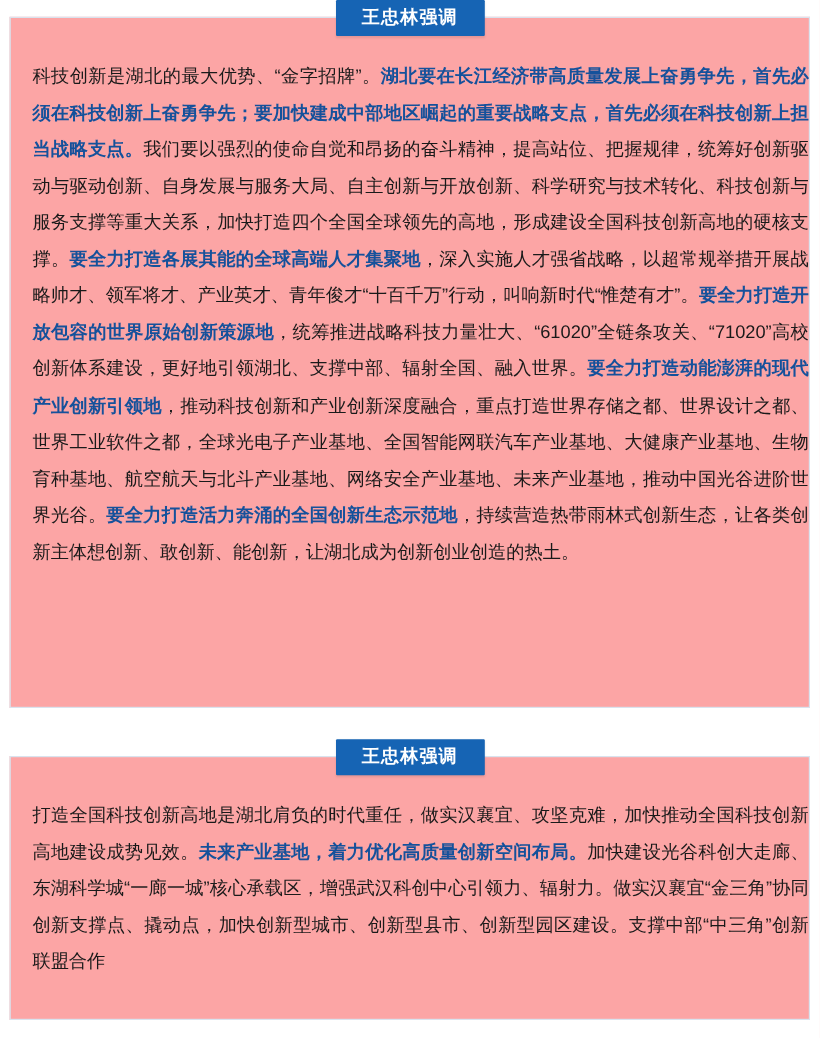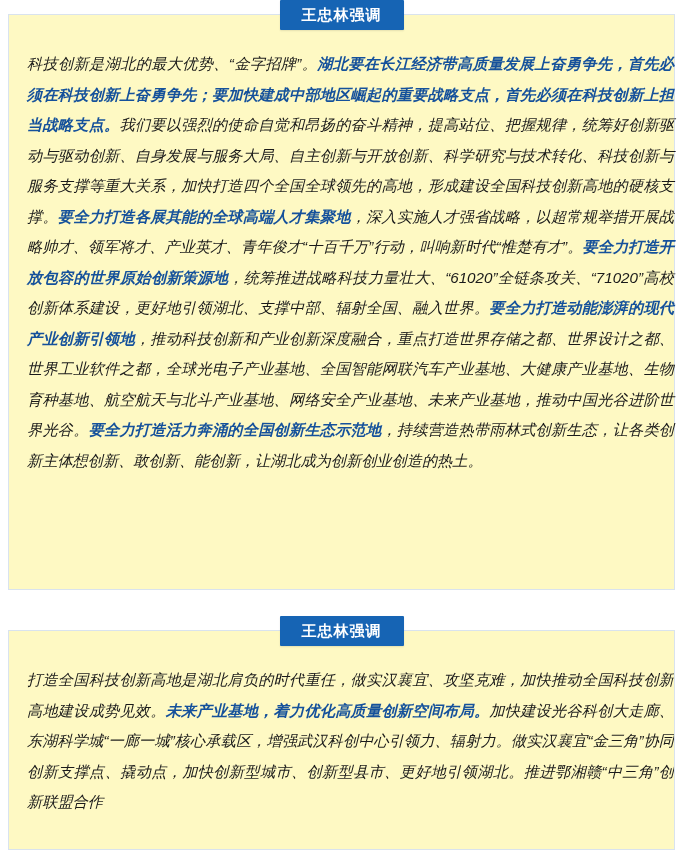--- a/index.html
+++ b/index.html
@@ -35,25 +35,24 @@
     font-size: 15px;
     font-weight: bold;
     letter-spacing: 1px;
     padding: 7px 22px 8px 22px;
     line-height: 1;
     border-radius: 1px;
     box-shadow: 0 1px 2px rgba(0,0,0,0.10);
   }
   .card {
     border: 1px solid #d9e3ee;
-    background: #fef9c3;
+    background: #fca5a5;
     margin-top: -16px;
     padding: 34px 0 22px 18px;
     box-sizing: border-box;
-    font-style: italic;
   }
   .card.first {
     height: 576px;
   }
   .para {
     font-size: 15.2px;
     line-height: 30.5px;
     color: #1a1a1a;
     text-align: justify;
     text-justify: inter-ideograph;
@@ -86,17 +85,17 @@
     </div>
   </div>
 
   <div class="spacer"></div>
 
   <div class="block block-2">
     <div class="badge-wrap">
       <div class="badge">王忠林强调</div>
     </div>
     <div class="card">
-      <p class="para" id="para-1"><span>打造全国科技创新高地是湖北肩负的时代重任，做实汉襄宜、攻坚克难，加快推动全国科技创新高地建设成势见效。</span><b>未来产业基地，着力优化高质量创新空间布局。</b><span>加快建设光谷科创大走廊、东湖科学城“一廊一城”核心承载区，增强武汉科创中心引领力、辐射力。做实汉襄宜“金三角”协同创新支撑点、撬动点，加快创新型城市、创新型县市、更好地引领湖北。推进鄂湘赣“中三角”创新联盟合作</span></p>
+      <p class="para" id="para-1"><span>打造全国科技创新高地是湖北肩负的时代重任，做实汉襄宜、攻坚克难，加快推动全国科技创新高地建设成势见效。</span><b>未来产业基地，着力优化高质量创新空间布局。</b><span>加快建设光谷科创大走廊、东湖科学城“一廊一城”核心承载区，增强武汉科创中心引领力、辐射力。做实汉襄宜“金三角”协同创新支撑点、撬动点，加快创新型城市、创新型县市、创新型园区建设。支撑中部“中三角”创新联盟合作</span></p>
     </div>
   </div>
 
 </div>
 
 </body></html>

